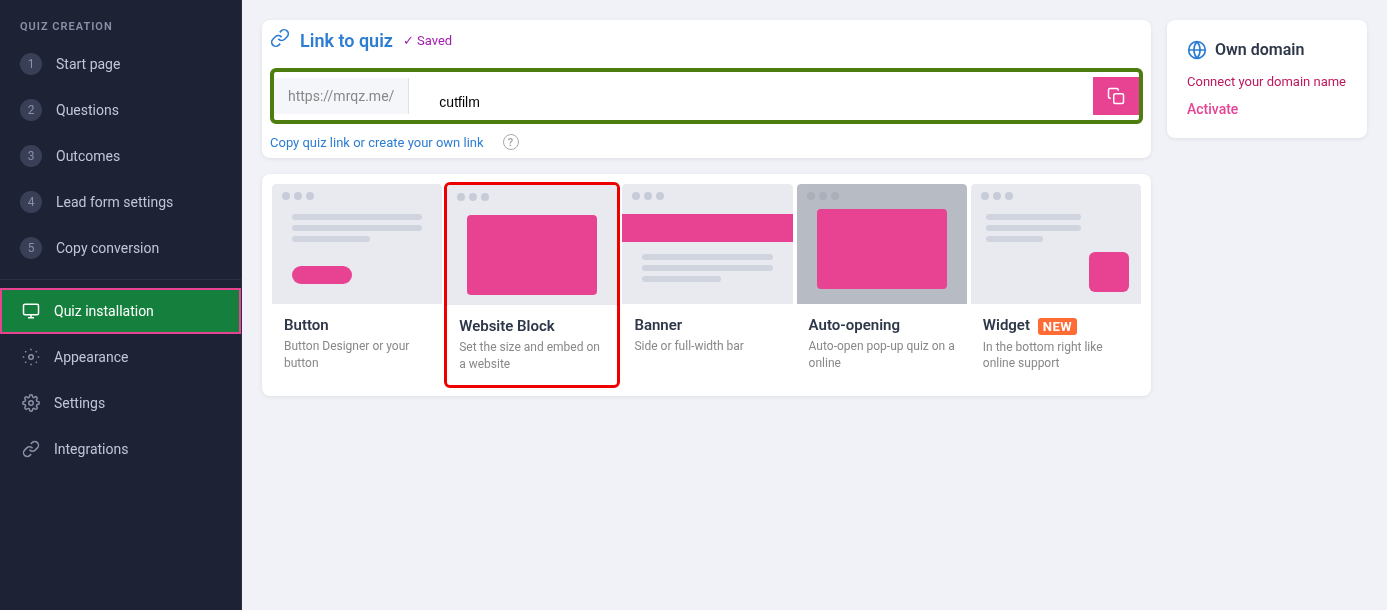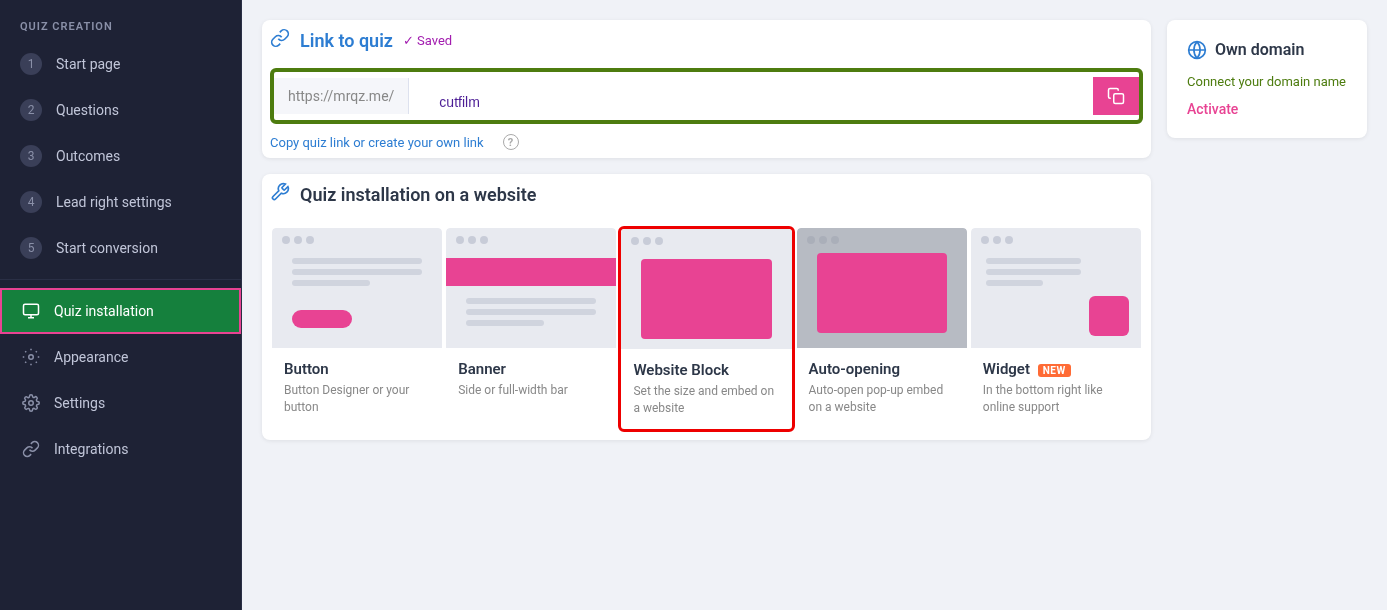--- a/index.html
+++ b/index.html
@@ -124,21 +124,21 @@
       color: #888;
       border-right: 1px solid #dde1ee;
       white-space: nowrap;
     }
     .link-input {
       flex: 1;
       border: none;
       outline: none;
       padding: 10px 14px;
       font-size: 14px;
-      color: #4c1d95;
+      color: #000000;
       background: #fff;
       margin-top: 12px;
     }
     .copy-btn {
       background: #e84393;
       border: none;
       padding: 10px 14px;
       cursor: pointer;
       display: flex;
       align-items: center;
@@ -314,21 +314,21 @@
       font-size: 12px;
       color: #888;
       padding: 0 12px;
       line-height: 1.4;
     }
 
     .new-badge {
       display: inline-block;
       background: #ff6b35;
       color: #fff;
-      font-size: 10px;
+      font-size: 13px;
       font-weight: 700;
       padding: 1px 5px;
       border-radius: 3px;
       margin-left: 4px;
       vertical-align: middle;
       letter-spacing: 0.5px;
     }
 
     
     .right-panel {
@@ -352,21 +352,21 @@
       gap: 8px;
       margin-bottom: 10px;
     }
     .own-domain-title {
       font-size: 16px;
       font-weight: 600;
       color: #2d3748;
     }
     .own-domain-subtitle {
       font-size: 13px;
-      color: #4d7c0f;
+      color: #be185d;
       margin-bottom: 10px;
     }
     .activate-link {
       color: #e84393;
       font-size: 14px;
       font-weight: 500;
       cursor: pointer;
       text-decoration: none;
     }
 
@@ -401,25 +401,25 @@
   <div class="sidebar-item numbered">
     <span class="num">2</span>
     <span>Questions</span>
   </div>
   <div class="sidebar-item numbered">
     <span class="num">3</span>
     <span>Outcomes</span>
   </div>
   <div class="sidebar-item numbered">
     <span class="num">4</span>
-    <span>Lead right settings</span>
+    <span>Lead form settings</span>
   </div>
   <div class="sidebar-item numbered">
     <span class="num">5</span>
-    <span>Start conversion</span>
+    <span>Copy conversion</span>
   </div>
 
   <div class="sidebar-divider"></div>
 
 
   <div class="sidebar-item active">
     <span class="icon-wrap">
       <svg width="18" height="18" viewBox="0 0 24 24" fill="none" stroke="currentColor" stroke-width="2">
         <rect x="2" y="3" width="20" height="14" rx="2"></rect>
           <path d="M8 21h8M12 17v4"></path>
@@ -481,28 +481,20 @@
           </svg>
         </button>
       </div>
       <div class="link-help">
         <a>Copy quiz link or create your own link</a>
         <span style="color:#aaa; width:16px; height:16px; border:1.5px solid #aaa; border-radius:50%; display:inline-flex; align-items:center; justify-content:center; font-size:11px; font-weight:700;">?</span>
       </div>
     </div>
 
     <div class="card">
-      <div class="install-header">
-        <span style="color:#2d7dd2;">
-          <svg width="20" height="20" viewBox="0 0 24 24" fill="none" stroke="currentColor" stroke-width="2">
-            <path d="M14.7 6.3a1 1 0 000 1.4l1.6 1.6a1 1 0 001.4 0l3.77-3.77a6 6 0 01-7.94 7.94l-6.91 6.91a2.12 2.12 0 01-3-3l6.91-6.91a6 6 0 017.94-7.94l-3.76 3.76z"></path>
-          </svg>
-        </span>
-        <span class="install-title">Quiz installation on a website</span>
-      </div>
 
       <div class="install-options">
 
         <div class="install-option">
           <div class="preview-box">
             <div class="preview-dots">
               <div class="dot"></div>
                 <div class="dot"></div>
                 <div class="dot"></div>
             </div>
@@ -510,63 +502,63 @@
               <div class="preview-line"></div>
               <div class="preview-line"></div>
               <div class="preview-line short"></div>
             </div>
             <div class="btn-preview"></div>
           </div>
           <div class="option-name">Button</div>
           <div class="option-desc">Button Designer or your button</div>
         </div>
 
+        <div class="install-option selected">
+          <div class="preview-box">
+            <div class="preview-dots">
+              <div class="dot"></div>
+                <div class="dot"></div>
+                <div class="dot"></div>
+            </div>
+            <div class="website-block-preview"></div>
+          </div>
+          <div class="option-name">Website Block</div>
+          <div class="option-desc">Set the size and embed on a website</div>
+        </div>
+
         <div class="install-option">
           <div class="preview-box">
             <div class="preview-dots">
               <div class="dot"></div>
                 <div class="dot"></div>
                 <div class="dot"></div>
             </div>
             <div class="banner-bar"></div>
             <div class="banner-lines">
               <div class="preview-line"></div>
               <div class="preview-line"></div>
               <div class="preview-line short"></div>
             </div>
           </div>
           <div class="option-name">Banner</div>
           <div class="option-desc">Side or full-width bar</div>
         </div>
 
-        <div class="install-option selected">
-          <div class="preview-box">
-            <div class="preview-dots">
-              <div class="dot"></div>
-                <div class="dot"></div>
-                <div class="dot"></div>
-            </div>
-            <div class="website-block-preview"></div>
-          </div>
-          <div class="option-name">Website Block</div>
-          <div class="option-desc">Set the size and embed on a website</div>
-        </div>
-
         <div class="install-option">
           <div class="preview-box">
             <div class="preview-dots">
               <div class="dot"></div>
                 <div class="dot"></div>
                 <div class="dot"></div>
             </div>
             <div class="auto-open-overlay"></div>
             <div class="auto-open-popup"></div>
           </div>
           <div class="option-name">Auto-opening</div>
-          <div class="option-desc">Auto-open pop-up embed on a website</div>
+          <div class="option-desc">Auto-open pop-up quiz on a online</div>
         </div>
 
         <div class="install-option">
           <div class="preview-box">
             <div class="preview-dots">
               <div class="dot"></div>
                 <div class="dot"></div>
                 <div class="dot"></div>
             </div>
             <div class="widget-lines">

